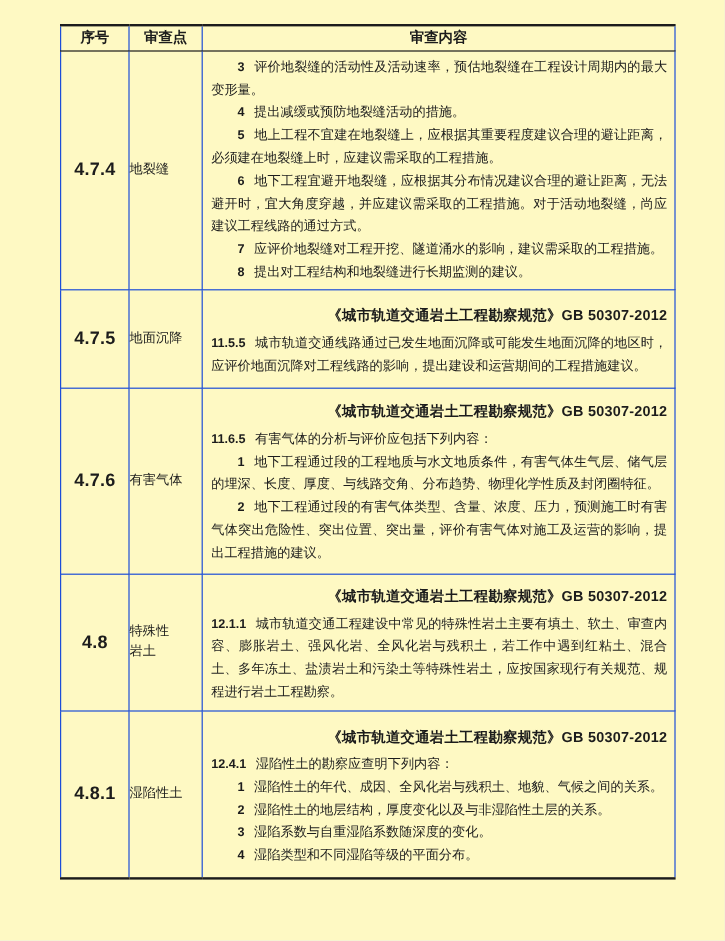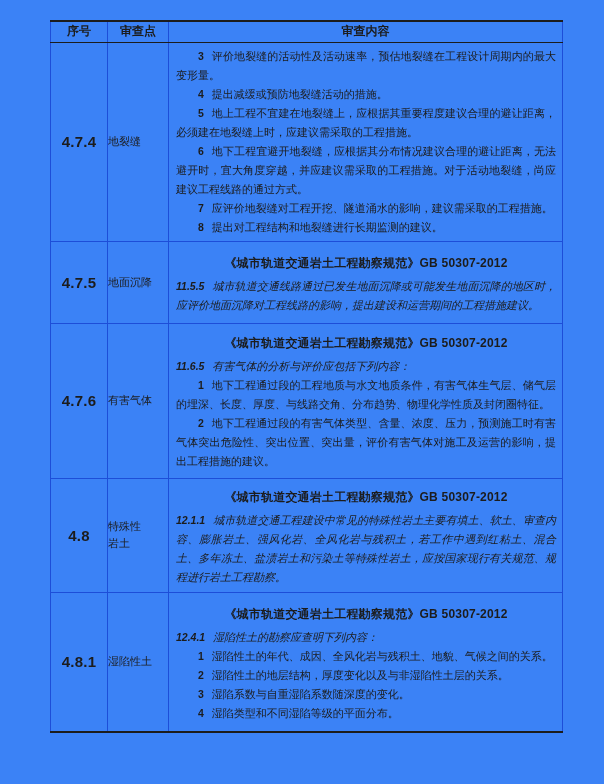--- a/index.html
+++ b/index.html
@@ -1,19 +1,19 @@
 <!DOCTYPE html>
 <html><head>
 <meta charset="utf-8">
 <style>
   * { margin:0; padding:0; box-sizing:border-box; }
   html,body { background:#e9e9e9; }
   body { font-family:"Liberation Serif", serif; color:#1c1c1c; }
   .sheet {
-    position:relative; width:604px; height:784px; background:#3b82f6;
+    position:relative; width:604px; height:784px; background:#fef9c3;
     margin:0 auto; overflow:hidden;
   }
   table.review {
     position:absolute; left:50px; top:20px; width:512px;
     border-collapse:collapse; table-layout:fixed;
   }
   table.review td, table.review th { border:1px solid #1d4ed8; }
   table.review th {
     border-top:2px solid #1c1c1c; border-bottom:1.6px solid #1c1c1c;
     font-size:12px; font-weight:600; height:21px; text-align:center;
@@ -25,26 +25,26 @@
     font-family:"Liberation Sans", sans-serif; font-weight:bold; font-size:15px;
     letter-spacing:0.2px;
   }
   td.c2 {
     text-align:left; vertical-align:middle; font-size:11px;
     white-space:pre-line; line-height:17px;
   }
   td.c3 { vertical-align:middle; padding:4px 6px 4px 7px; font-size:11px; }
   td.c3 p { line-height:19px; }
   p.title {
-    text-align:center; font-weight:bold; font-size:12px;
+    text-align:right; font-weight:bold; font-size:12px;
     font-family:"Liberation Sans", sans-serif; margin:4px 0 4px 0;
     letter-spacing:0.2px;
   }
   p.item  { text-indent:2em; text-align:justify; }
-  p.clause{ text-indent:0;  text-align:justify;font-style:italic; }
+  p.clause{ text-indent:0;  text-align:justify; }
   span.n {
     font-family:"Liberation Sans", sans-serif; font-weight:bold; font-size:10.5px;
     padding-right:0.75em;
   }
   .pagenum {
     position:absolute; left:0; right:0; top:748px; text-align:center;
     font-size:10.5px; color:#222;
   }
 </style>
 </head>

